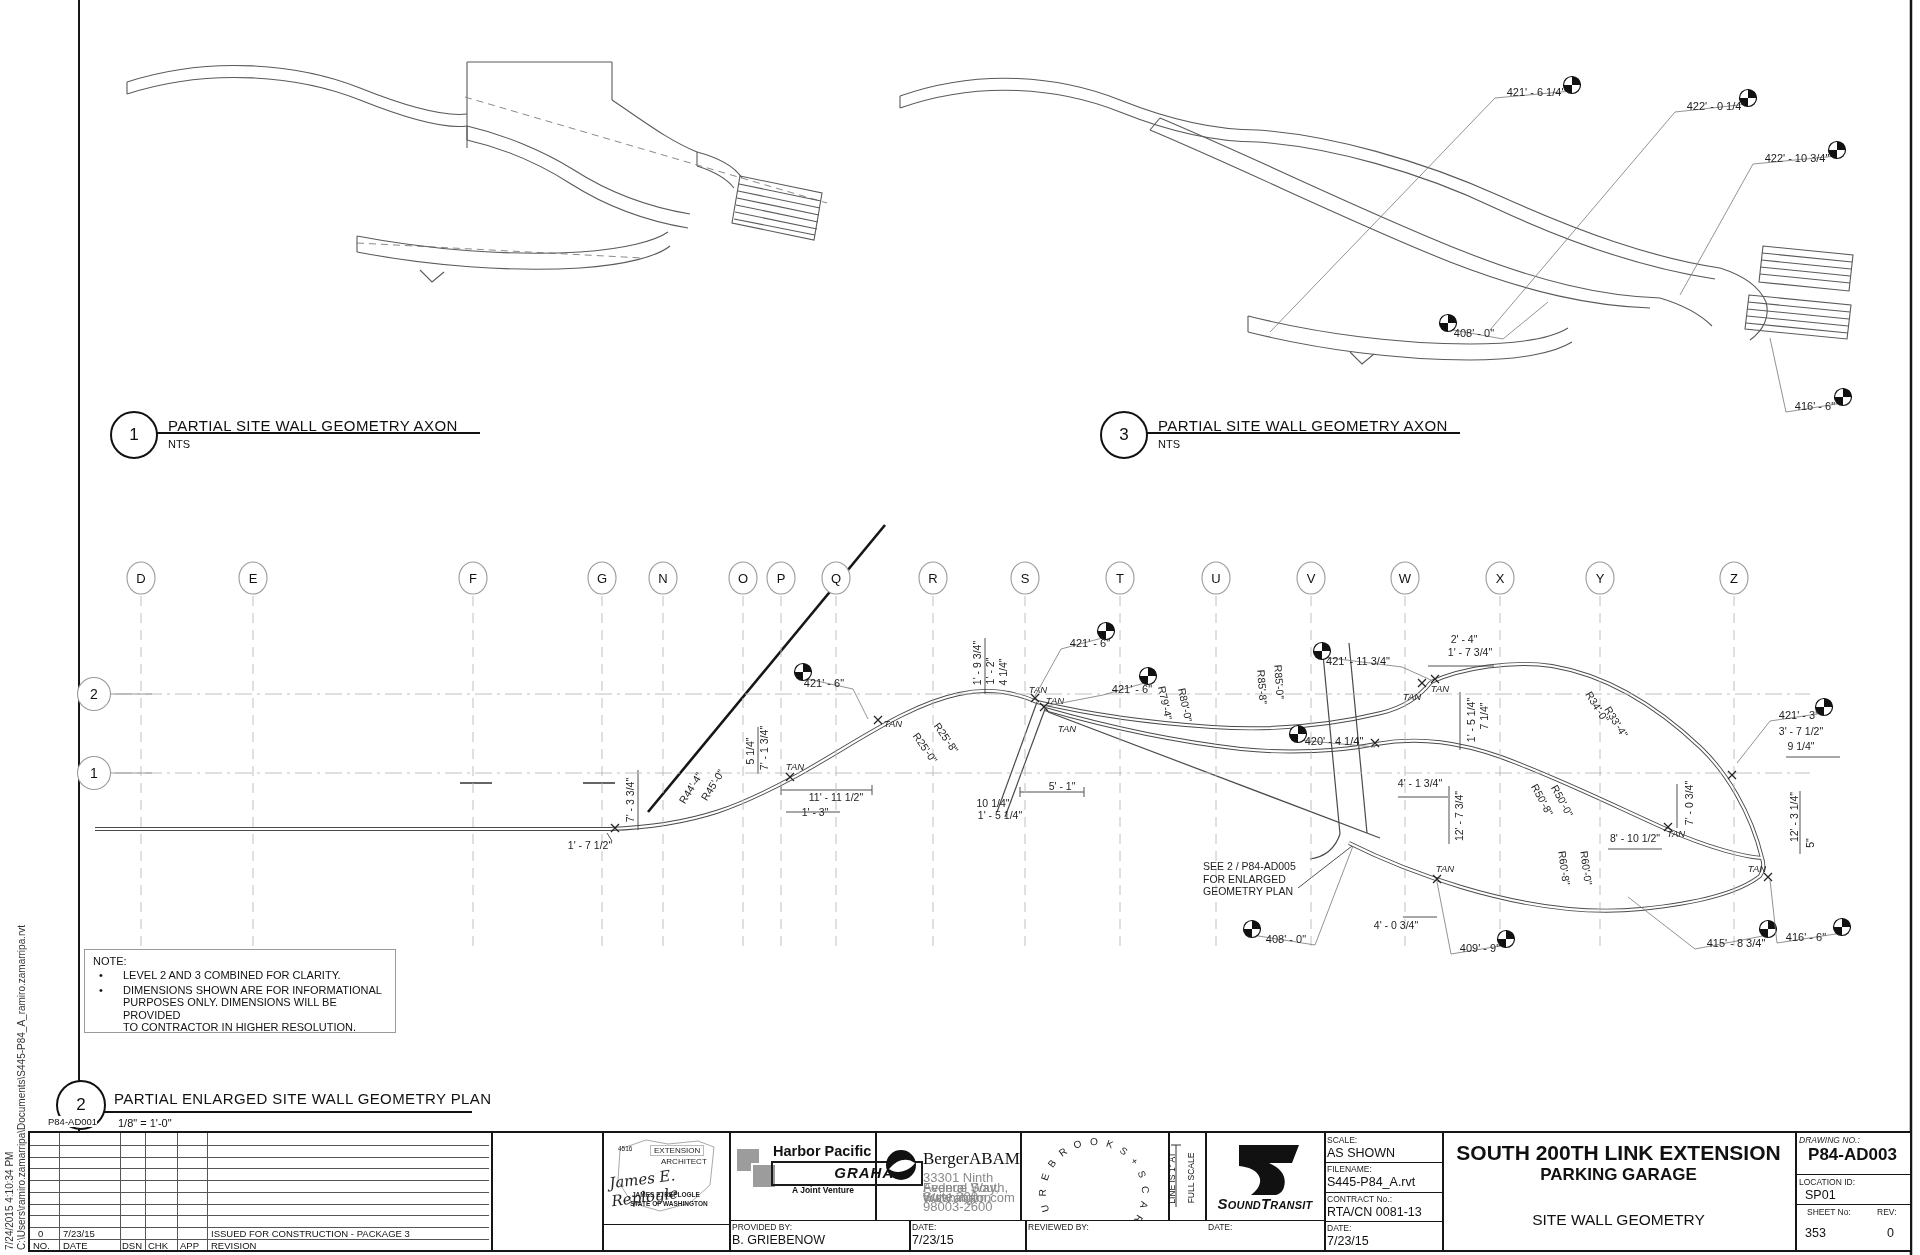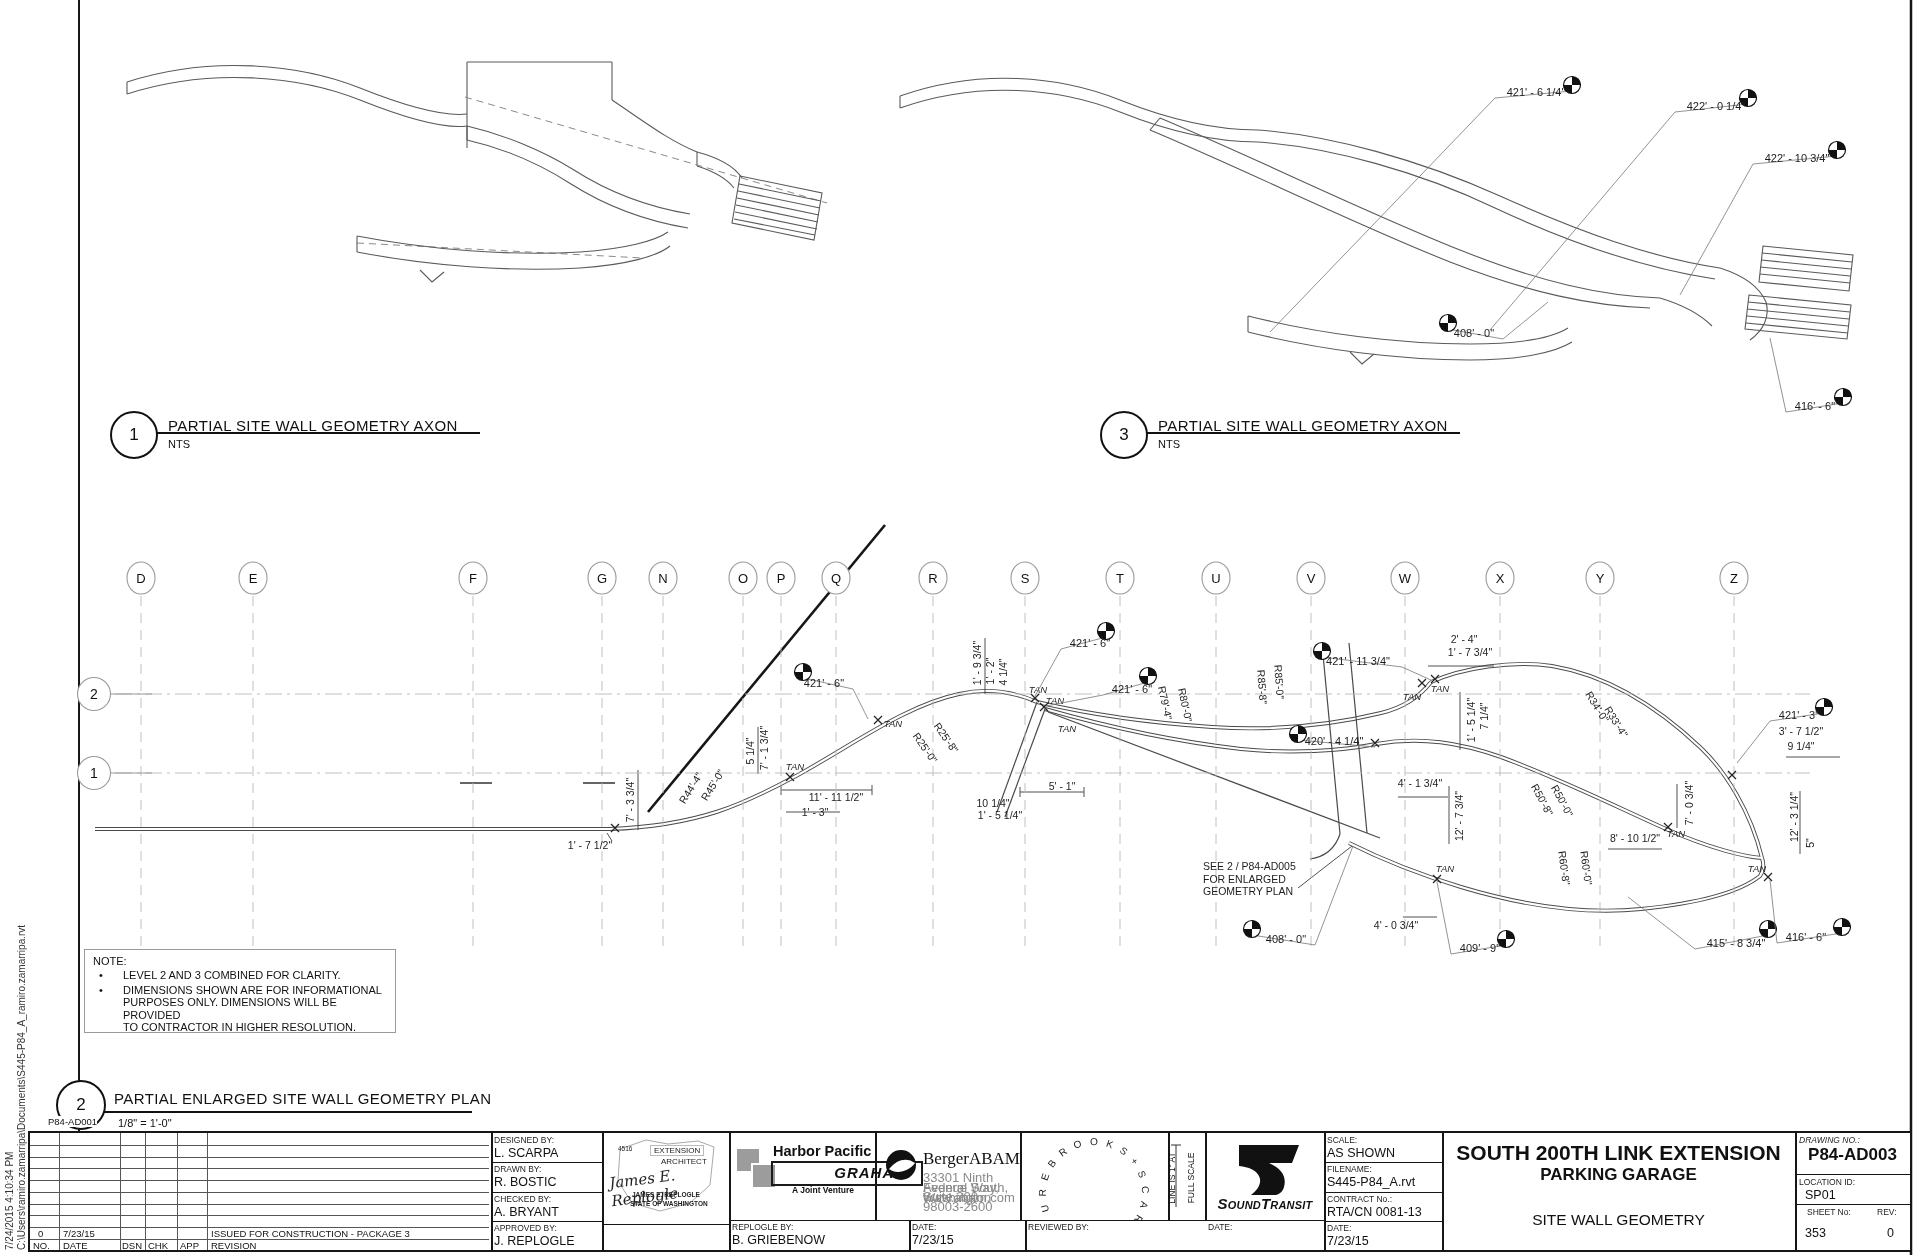--- a/index.html
+++ b/index.html
@@ -497,38 +497,20 @@
         <div class="rt-t" style="left: 33px; top: 95px;">7/23/15</div>
         <div class="rt-t" style="left: 181px; top: 95px;">ISSUED FOR CONSTRUCTION - PACKAGE 3</div>
         <div class="rt-t" style="left: 3px; top: 106.5px;">NO.</div>
         <div class="rt-t" style="left: 33px; top: 106.5px;">DATE</div>
         <div class="rt-t" style="left: 92px; top: 106.5px;">DSN</div>
         <div class="rt-t" style="left: 118px; top: 106.5px;">CHK</div>
         <div class="rt-t" style="left: 150px; top: 106.5px;">APP</div>
         <div class="rt-t" style="left: 181px; top: 106.5px;">REVISION</div>
       </div>
 
-    <div id="people" style="position:absolute;left:461px;top:0;width:111px;height:117px;">
-        <div style="position: absolute; left: 0px; top: 0px; width: 111px; height: 29.25px; border-bottom: 1.2px solid rgb(22, 22, 22);">
-          <div class="lab" style="left: 3px; top: 2px;">DESIGNED BY:</div>
-          <div class="val" style="left: 3px; top: 13px;">L. SCARPA</div>
-        </div>
-        <div style="position: absolute; left: 0px; top: 29.25px; width: 111px; height: 29.25px; border-bottom: 1.2px solid rgb(22, 22, 22);">
-          <div class="lab" style="left: 3px; top: 2px;">DRAWN BY:</div>
-          <div class="val" style="left: 3px; top: 13px;">R. BOSTIC</div>
-        </div>
-        <div style="position: absolute; left: 0px; top: 58.5px; width: 111px; height: 29.25px; border-bottom: 1.2px solid rgb(22, 22, 22);">
-          <div class="lab" style="left: 3px; top: 2px;">CHECKED BY:</div>
-          <div class="val" style="left: 3px; top: 13px;">A. BRYANT</div>
-        </div>
-        <div style="position: absolute; left: 0px; top: 87.75px; width: 111px; height: 29.25px; border-bottom: 1.2px solid rgb(22, 22, 22);">
-          <div class="lab" style="left: 3px; top: 2px;">APPROVED BY:</div>
-          <div class="val" style="left: 3px; top: 13px;">J. REPLOGLE</div>
-        </div>
-      </div>
 
     <div style="position:absolute;left:572px;top:0;width:127px;height:91px;border-bottom:1.2px solid #161616;">
       <svg width="127" height="91">
         <path d="M18,16 L44,7 L66,11 L96,8 L112,14 L108,52 L88,70 L58,78 L30,70 L16,48 Z" fill="none" stroke="#aaa" stroke-width="1"></path>
       </svg>
       <div class="lab" style="left:16px;top:12px;font-size:6.5px;">4516</div>
       <div class="lab" style="left:48px;top:12px;font-size:8px;background:#fff;border:1px solid #bbb;padding:0 3px;">EXTENSION</div>
       <div class="lab" style="left:56px;top:24px;font-size:8px;background:#fff;padding:0 3px;">ARCHITECT</div>
       <div class="sig" style="position:absolute;left:8px;top:34px;transform:rotate(-7deg);">James E. Replogle</div>
       <div class="lab" style="left:30px;top:58px;font-size:6.5px;font-weight:bold;">JAMES E. REPLOGLE</div>
@@ -575,21 +557,21 @@
     </div>
 
     <div style="position:absolute;left:1175px;top:0;width:141px;height:87px;">
       <svg width="80" height="58" style="position:absolute;left:22px;top:4px;">
         <path d="M12,8 L72,8 L65,26 L42,26 C54,31 60,39 57,50 C56,54 53,57 49,58 L24,58 C32,52 35,45 32,39 C29,33 22,30 12,29 Z" fill="#111"></path>
       </svg>
       <div id="st-name">SoundTransit</div>
     </div>
 
     <div style="position:absolute;left:699px;top:87px;width:180px;height:30px;">
-      <div class="lab" style="left:3px;top:2px;">REPLOGLE BY:</div>
+      <div class="lab" style="left:3px;top:2px;">PROVIDED BY:</div>
       <div class="val" style="left:3px;top:13px;">B. GRIEBENOW</div>
     </div>
     <div style="position:absolute;left:879px;top:87px;width:116px;height:30px;">
       <div class="lab" style="left:3px;top:2px;">DATE:</div>
       <div class="val" style="left:3px;top:13px;">7/23/15</div>
     </div>
     <div style="position:absolute;left:995px;top:87px;width:180px;height:30px;">
       <div class="lab" style="left:3px;top:2px;">REVIEWED BY:</div>
       <div class="val" style="left:3px;top:13px;"></div>
     </div>

